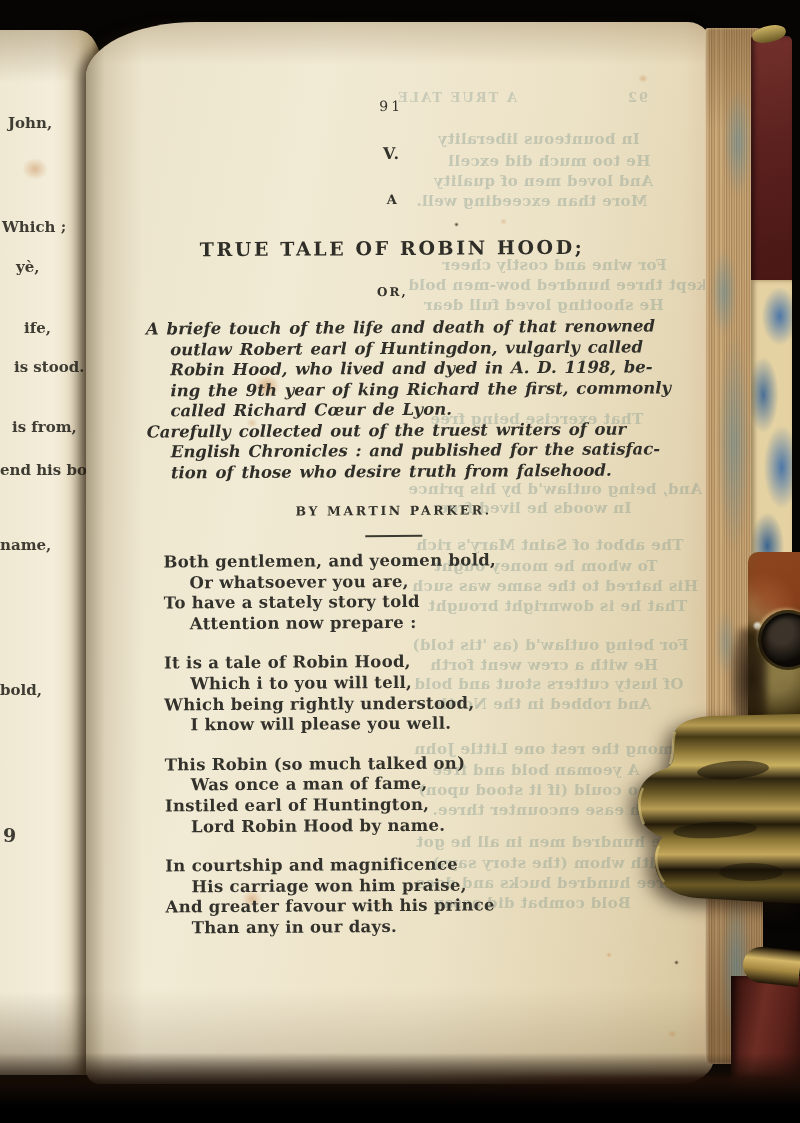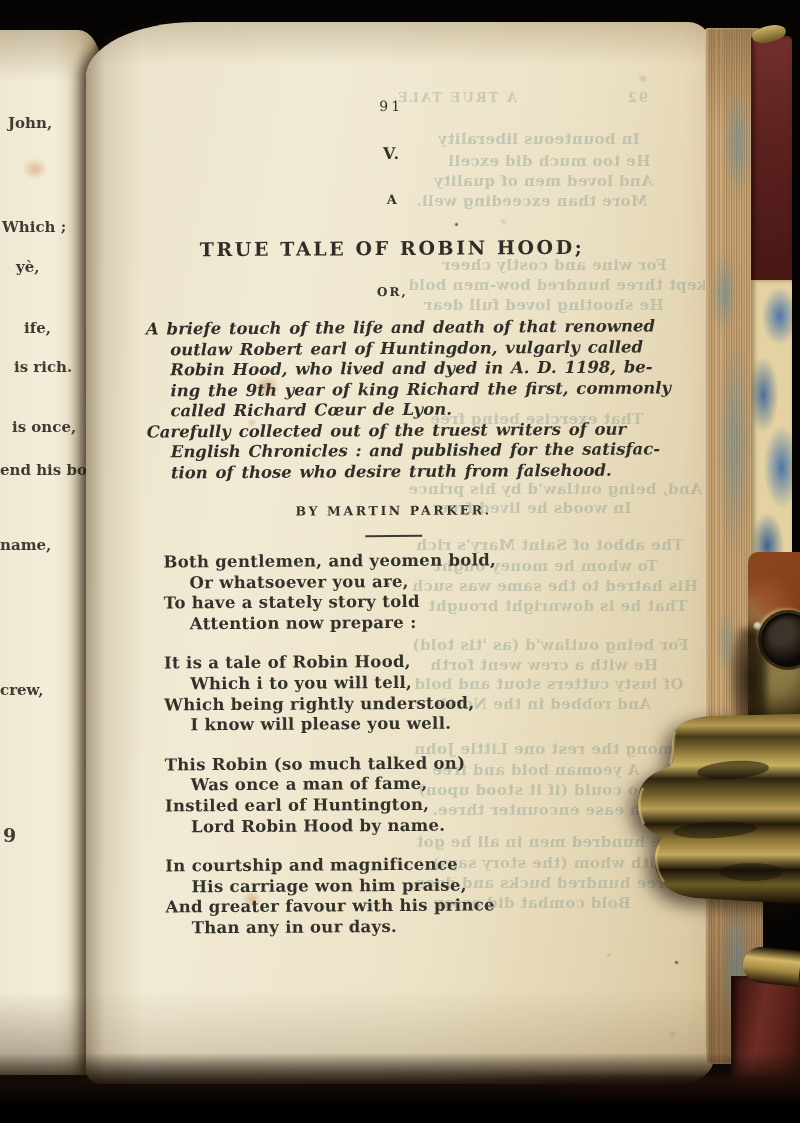--- a/index.html
+++ b/index.html
@@ -167,25 +167,25 @@
 
 <div class="scene">
 
   <div class="left-page">
     <div class="lspot"></div>
     <div id="fragments">
         <span class="fragment" style="top: 84px; left: 8px;">John,</span>
         <span class="fragment" style="top: 188px; left: 2px;">Which ;</span>
         <span class="fragment" style="top: 228px; left: 16px;">yè,</span>
         <span class="fragment" style="top: 289px; left: 24px;">ife,</span>
-        <span class="fragment" style="top: 328px; left: 14px;">is rich.</span>
-        <span class="fragment" style="top: 388px; left: 12px;">is once,</span>
+        <span class="fragment" style="top: 328px; left: 14px;">is stood.</span>
+        <span class="fragment" style="top: 388px; left: 12px;">is from,</span>
         <span class="fragment" style="top: 431px; left: 0px;">end his bow,</span>
         <span class="fragment" style="top: 506px; left: 0px;">name,</span>
-        <span class="fragment" style="top: 651px; left: 0px;">crew,</span>
+        <span class="fragment" style="top: 651px; left: 0px;">bold,</span>
         <span class="fragment" style="top: 794px; left: 3px;">9</span>
       </div>
   </div>
 
   <div class="main-page">
     <div class="ghost-layer" id="ghost-layer">
         <span class="ghost-line ghost-header" style="top: 68px; left: 310px;">A TRUE TALE</span>
         <span class="ghost-line ghost-header" style="top: 68px; left: 540px;">92</span>
         <span class="ghost-line" style="top: 108px; left: 352px;">In bounteous liberality</span>
         <span class="ghost-line" style="top: 130px; left: 362px;">He too much did excell</span>

